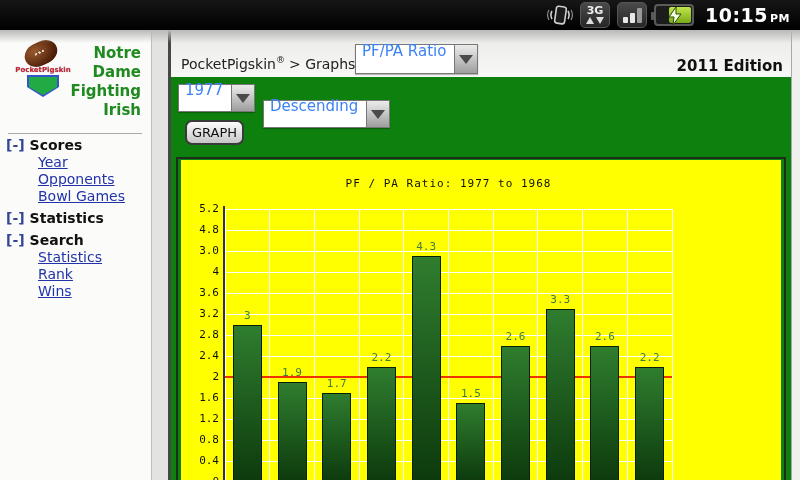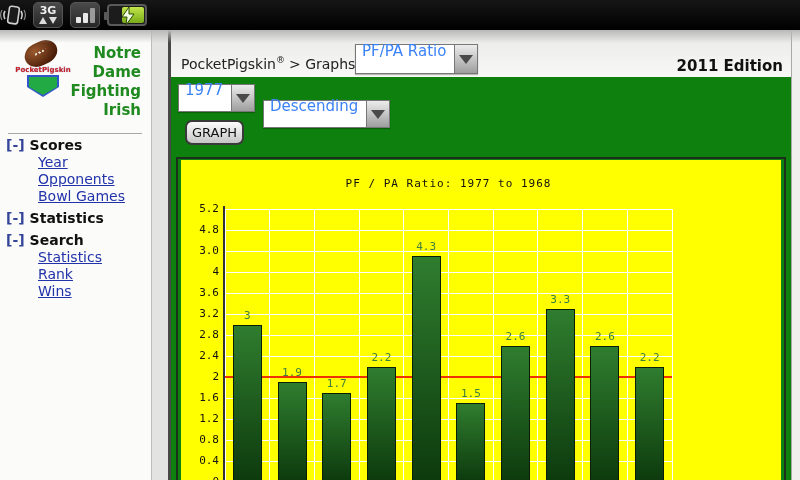--- a/index.html
+++ b/index.html
@@ -2,21 +2,21 @@
 <html><head>
 <meta charset="utf-8">
 <style>
   * { margin:0; padding:0; box-sizing:border-box; }
   body { background:#222; font-family:"DejaVu Sans", sans-serif; }
   .screen { position:relative; width:800px; height:480px; overflow:hidden; background:#000; }
 
   
   .status-bar { position:absolute; left:0; top:0; width:800px; height:30px;
     background:linear-gradient(180deg,#161616,#000);
-    display:flex; align-items:center; gap:7px; padding-right:10px; }
+    display:flex; justify-content:flex-end; align-items:center; gap:7px; padding-right:10px; }
   .sb-badge { width:30px; height:26px; background:linear-gradient(180deg,#4a4a4a,#262626);
     border:1px solid #555; border-radius:5px; display:flex; flex-direction:column;
     align-items:center; justify-content:center; }
   .sb-3g-text { color:#eee; font-size:11px; font-weight:bold; line-height:10px; }
   .sb-arrows { display:flex; gap:2px; margin-top:1px; }
   .tri-up { width:0; height:0; border-left:4px solid transparent; border-right:4px solid transparent; border-bottom:7px solid #ddd; }
   .tri-dn { width:0; height:0; border-left:4px solid transparent; border-right:4px solid transparent; border-top:7px solid #ddd; }
   .sig-bars { display:flex; align-items:flex-end; gap:2px; height:16px; }
   .sig-bars span { width:5px; background:#e8e8e8; border-radius:1px; display:block; }
   .battery { position:relative; width:40px; height:22px; background:#1c1c1c; border:2px solid #5a5a5a; border-radius:4px; }
@@ -135,20 +135,21 @@
           <span style="height:15px;background:#9a9a9a"></span>
         </div>
     </div>
     <div class="battery">
       <span class="nub"></span>
         <span class="charge"></span>
       <svg width="16" height="18" viewBox="0 0 16 18">
           <polygon points="9,0 2,10 7,10 6,18 14,7 9,7" fill="#f2ffe0" stroke="#2a4a00" stroke-width="1"></polygon>
         </svg>
     </div>
+    <div class="sb-time"><span>10:15</span><span class="sb-ampm">PM</span></div>
   </div>
 
   <div class="page">
     <div class="top-shade"></div>
 
     <div class="sidebar">
       <div class="logo">
         <div class="logo-ball"></div>
         <div class="logo-title">PocketPigskin</div>
         <div class="shield-o">

